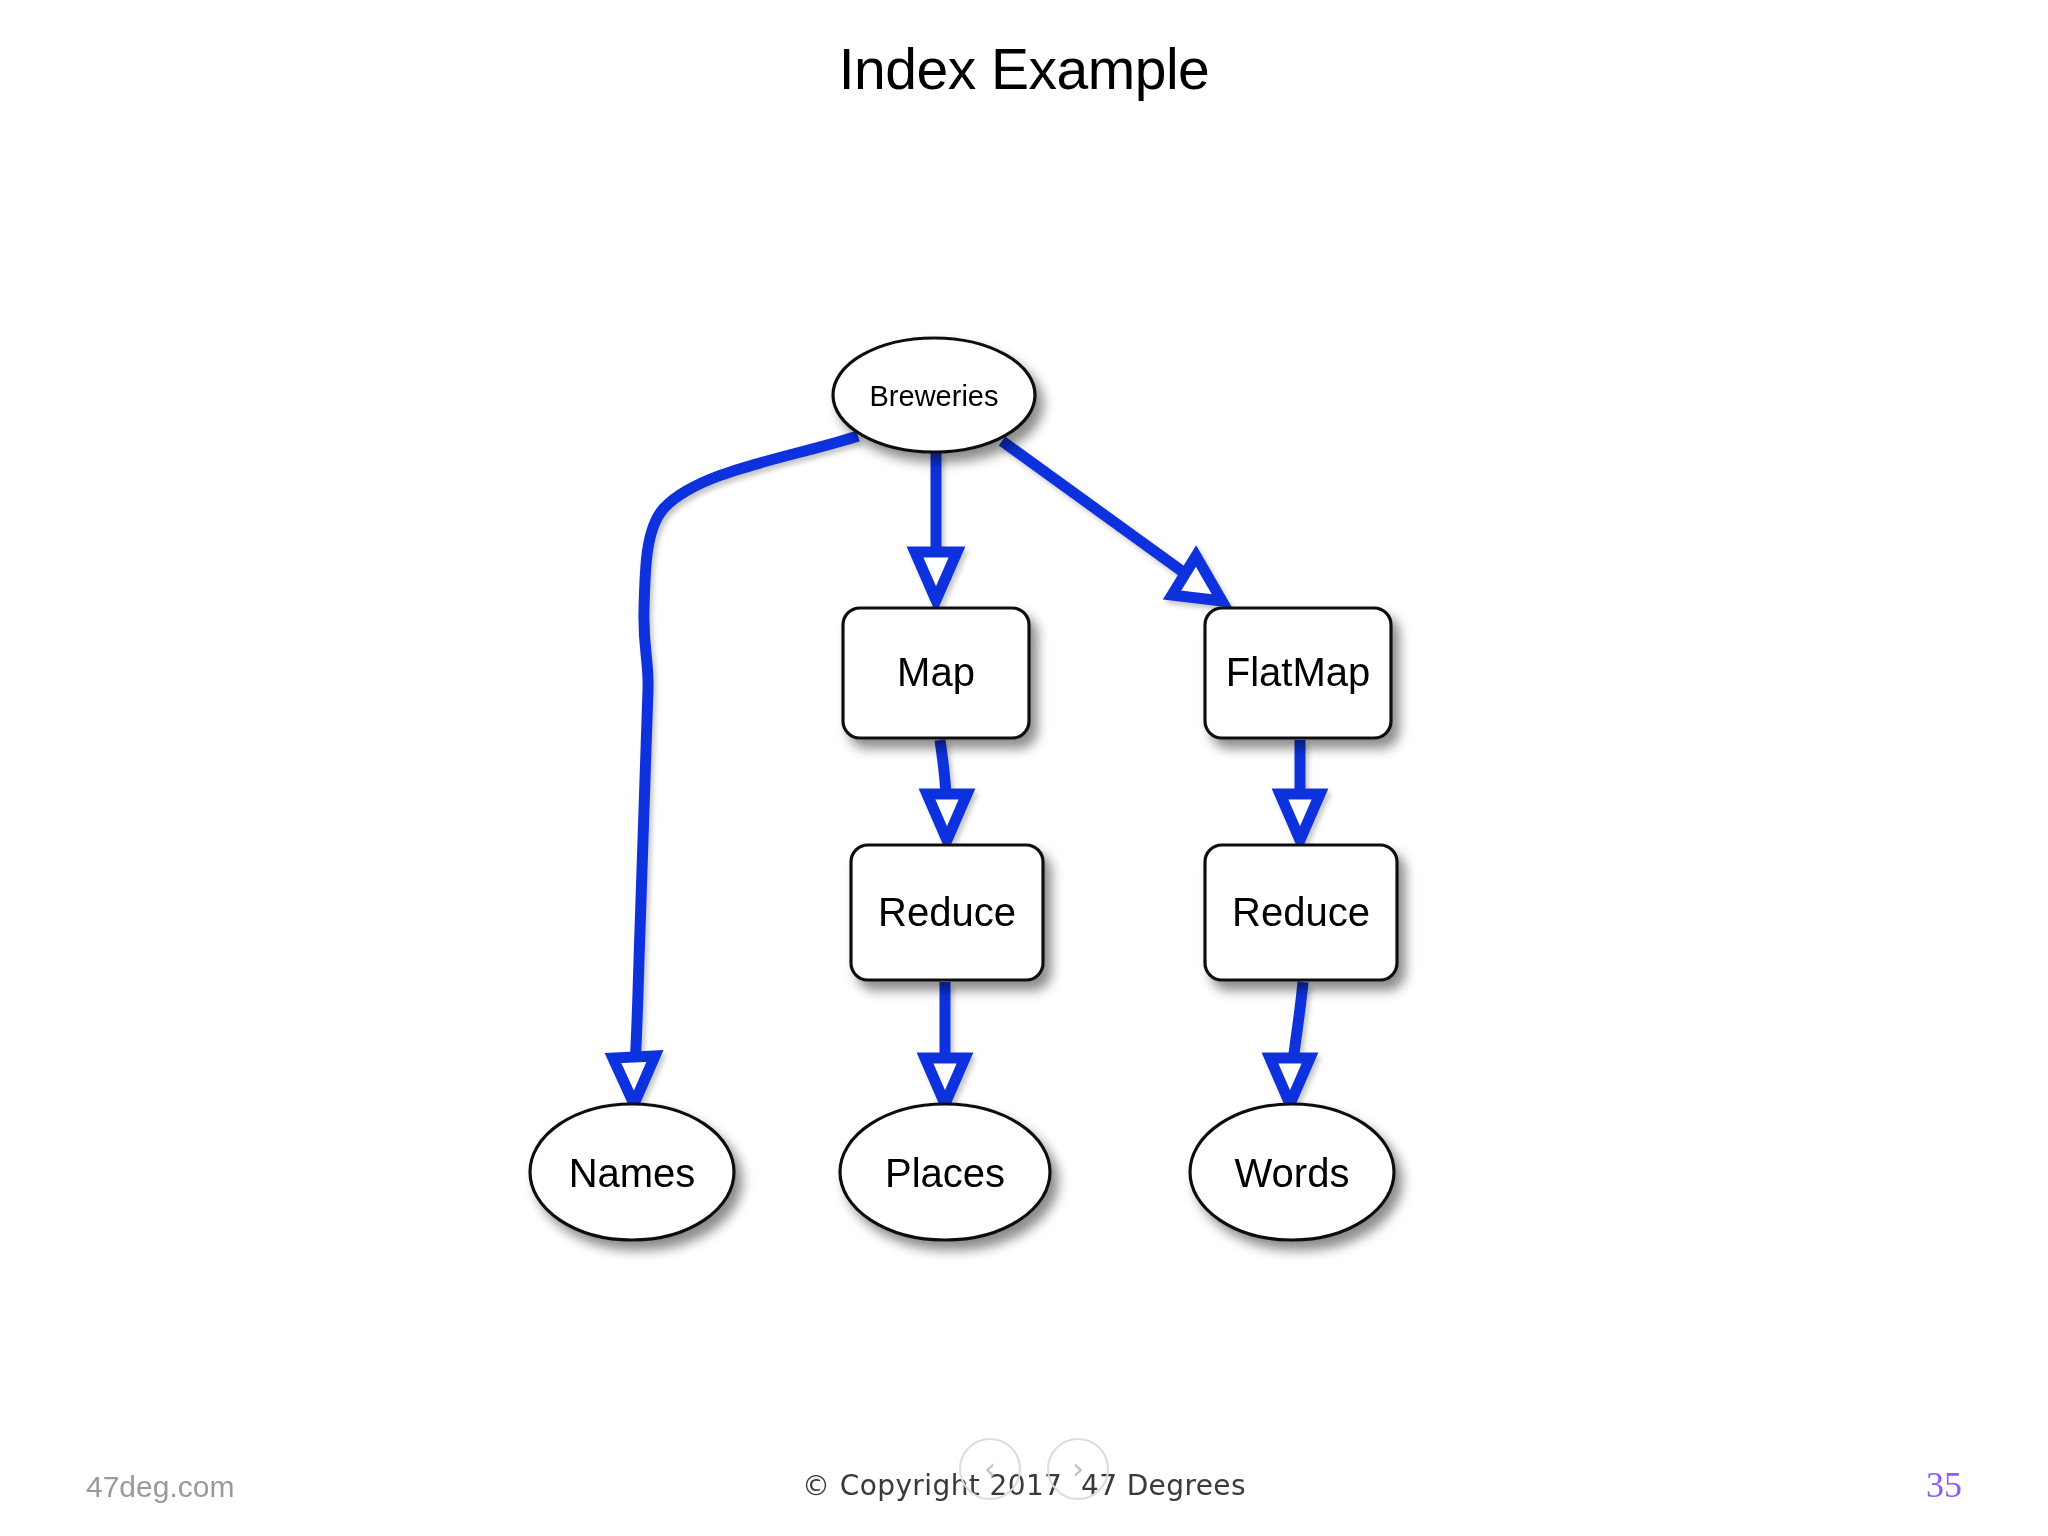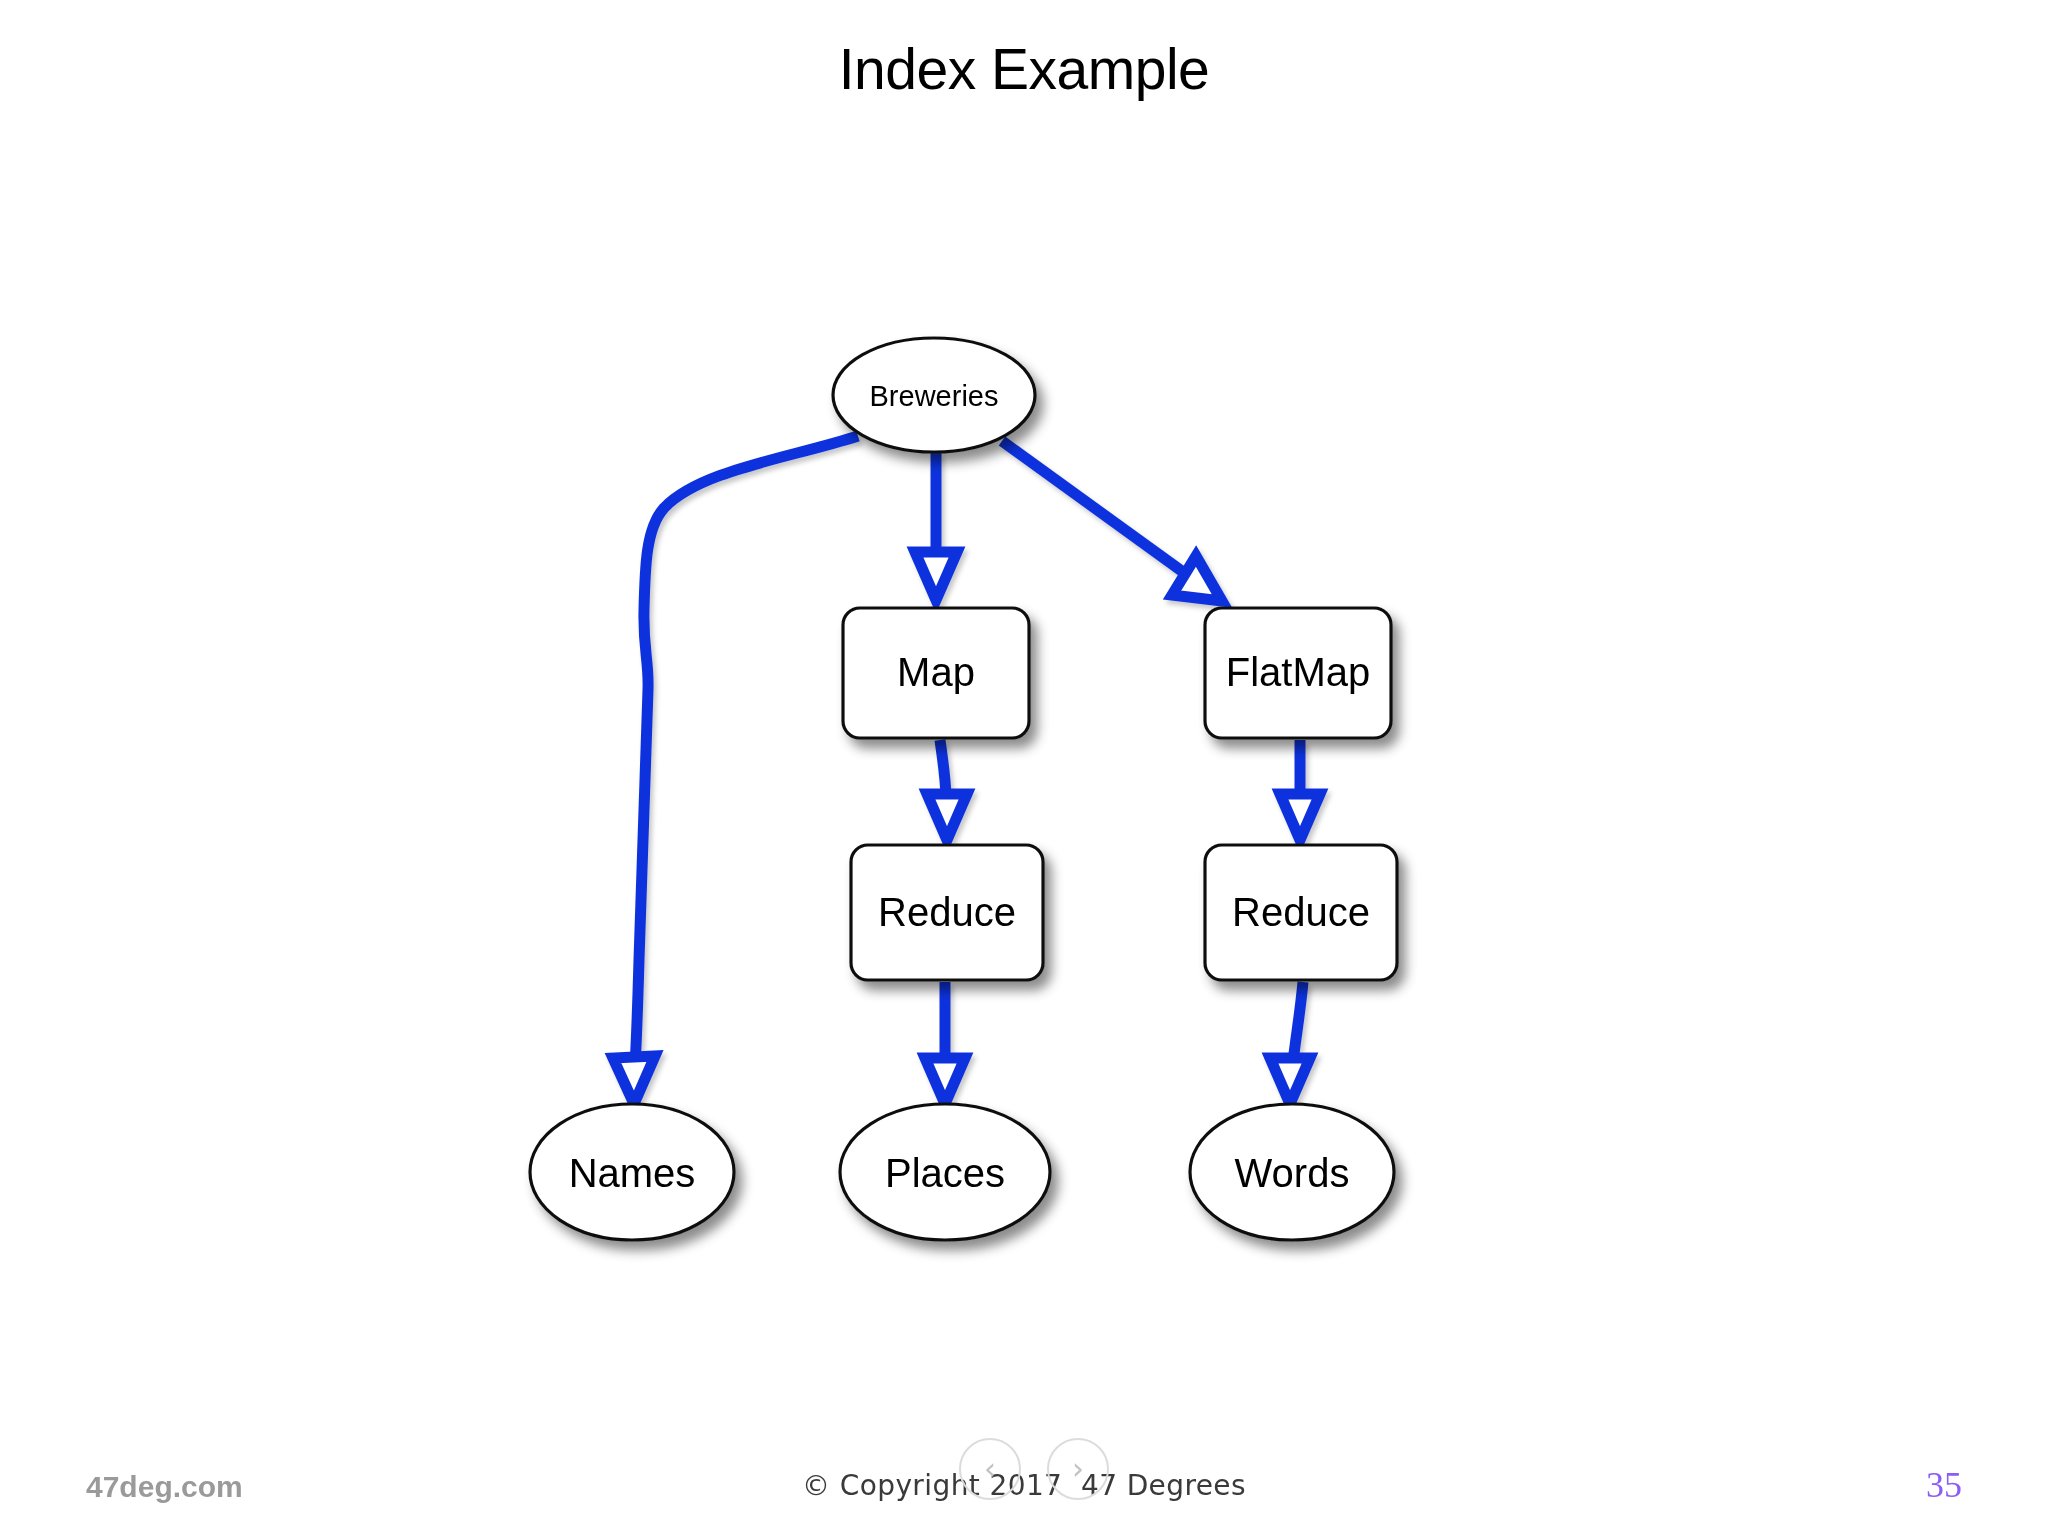--- a/index.html
+++ b/index.html
@@ -79,21 +79,20 @@
     width: 2048px;
     height: 120px;
   }
   #footer-left {
     position: absolute;
     left: 86px;
     bottom: 32px;
     font-size: 30px;
     color: #9a9a9a;
     font-family: "Liberation Sans", sans-serif;
-    font-weight: bold;
   }
   #footer-center {
     position: absolute;
     left: 0;
     bottom: 34px;
     width: 2048px;
     text-align: center;
     font-size: 28px;
     color: #3a3a3a;
     font-family: "DejaVu Sans", sans-serif;

